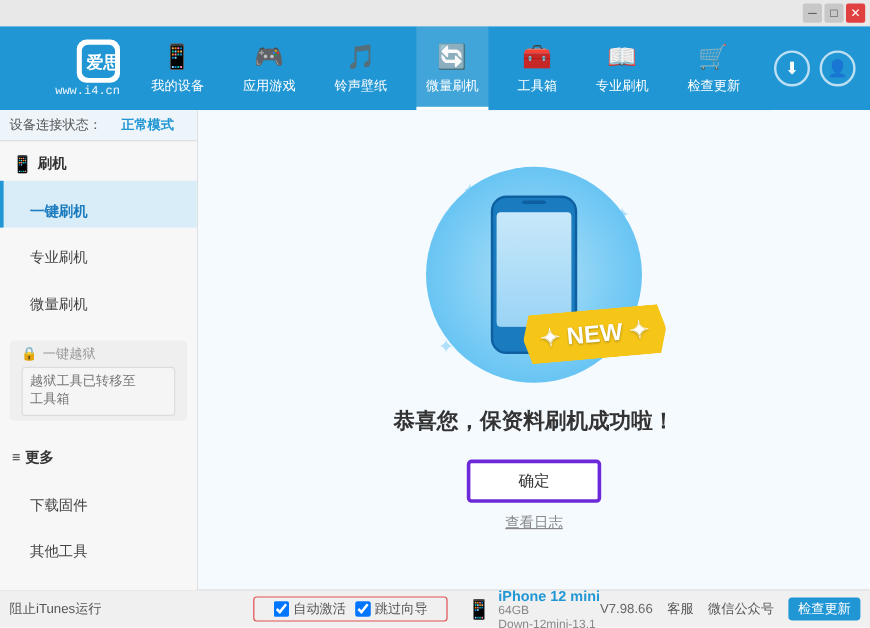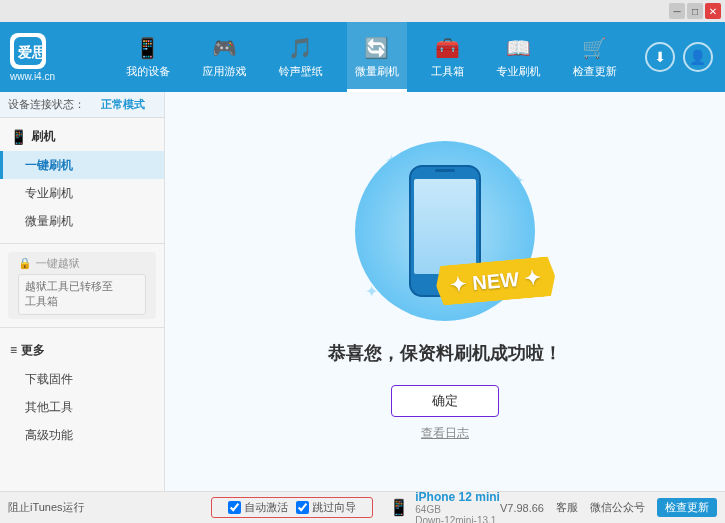--- a/index.html
+++ b/index.html
@@ -25,22 +25,22 @@
 
     
     .header {
       background: #2196d4;
       height: 70px;
       display: flex;
       align-items: center;
     }
     .logo {
       width: 110px;
-      display: flex; flex-direction: column; align-items: flex-start; justify-content: center;
-      color: white; padding: 0 10px;
+      display: flex; flex-direction: column; align-items: flex-end; justify-content: center;
+      color: white; padding: 0 10px; font-family: Liberation Mono, monospace;
     }
     .logo-icon {
       width: 36px; height: 36px;
       background: white; border-radius: 8px;
       display: flex; align-items: center; justify-content: center;
       margin-bottom: 2px;
     }
     .logo-icon svg { width: 28px; height: 28px; }
     .logo-text { font-size: 10px; color: rgba(255,255,255,0.9); }
 
@@ -99,21 +99,21 @@
     .status-normal { color: #2196d4; font-weight: bold; }
 
     .sidebar-section { padding: 4px 0; }
     .sidebar-section-header {
       display: flex; align-items: center; gap: 4px;
       padding: 6px 10px; font-size: 12px; color: #333; font-weight: bold;
     }
     .sidebar-section-icon { color: #2196d4; font-size: 14px; }
 
     .sidebar-item {
-      padding: 6px 10px 5px 22px;
+      padding: 17px 10px 5px 22px;
       font-size: 12px; color: #444; cursor: pointer;
       border-left: 3px solid transparent;
     }
     .sidebar-item.active {
       background: #d8edf8;
       color: #1a7bbf;
       border-left: 3px solid #2196d4;
       font-weight: bold;
     }
 
@@ -183,21 +183,21 @@
     
     .sparkle {
       position: absolute; color: #aee0fa; font-size: 16px;
     }
 
     .success-msg {
       font-size: 18px; color: #333; margin-bottom: 20px; font-weight: bold;
     }
 
     .confirm-btn {
-      background: white; border: 1px solid #6d28d9; border-radius: 4px;
+      background: white; border: 3px solid #6d28d9; border-radius: 4px;
       padding: 6px 40px; font-size: 13px; color: #333; cursor: pointer;
       margin-bottom: 8px;
     }
 
     .secondary-link {
       font-size: 12px; color: #888; cursor: pointer; text-decoration: underline;
     }
 
     
     .bottom-bar {

